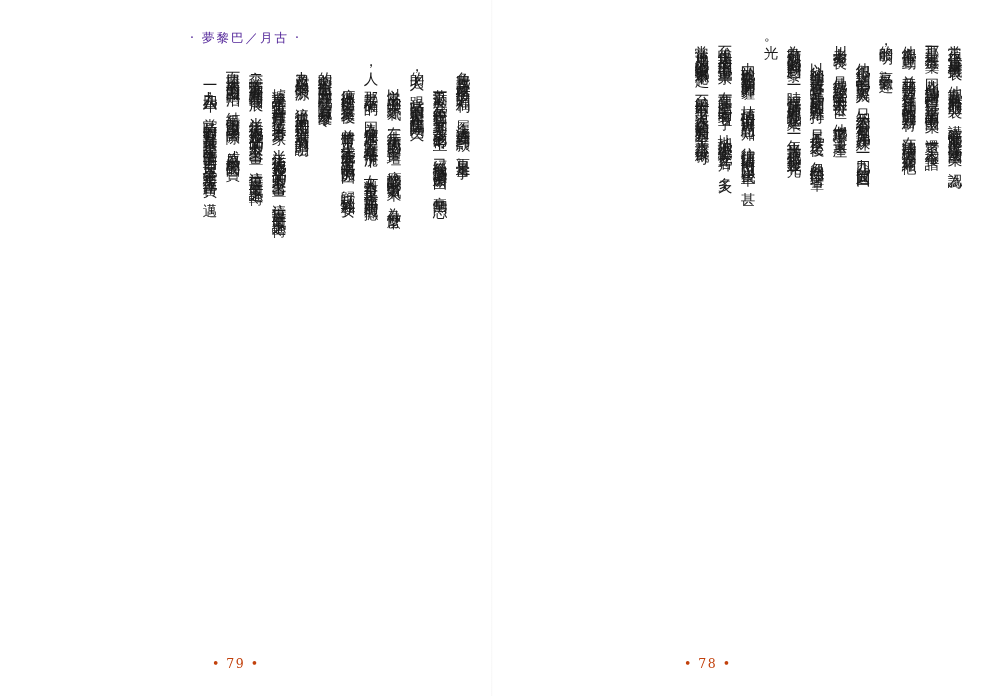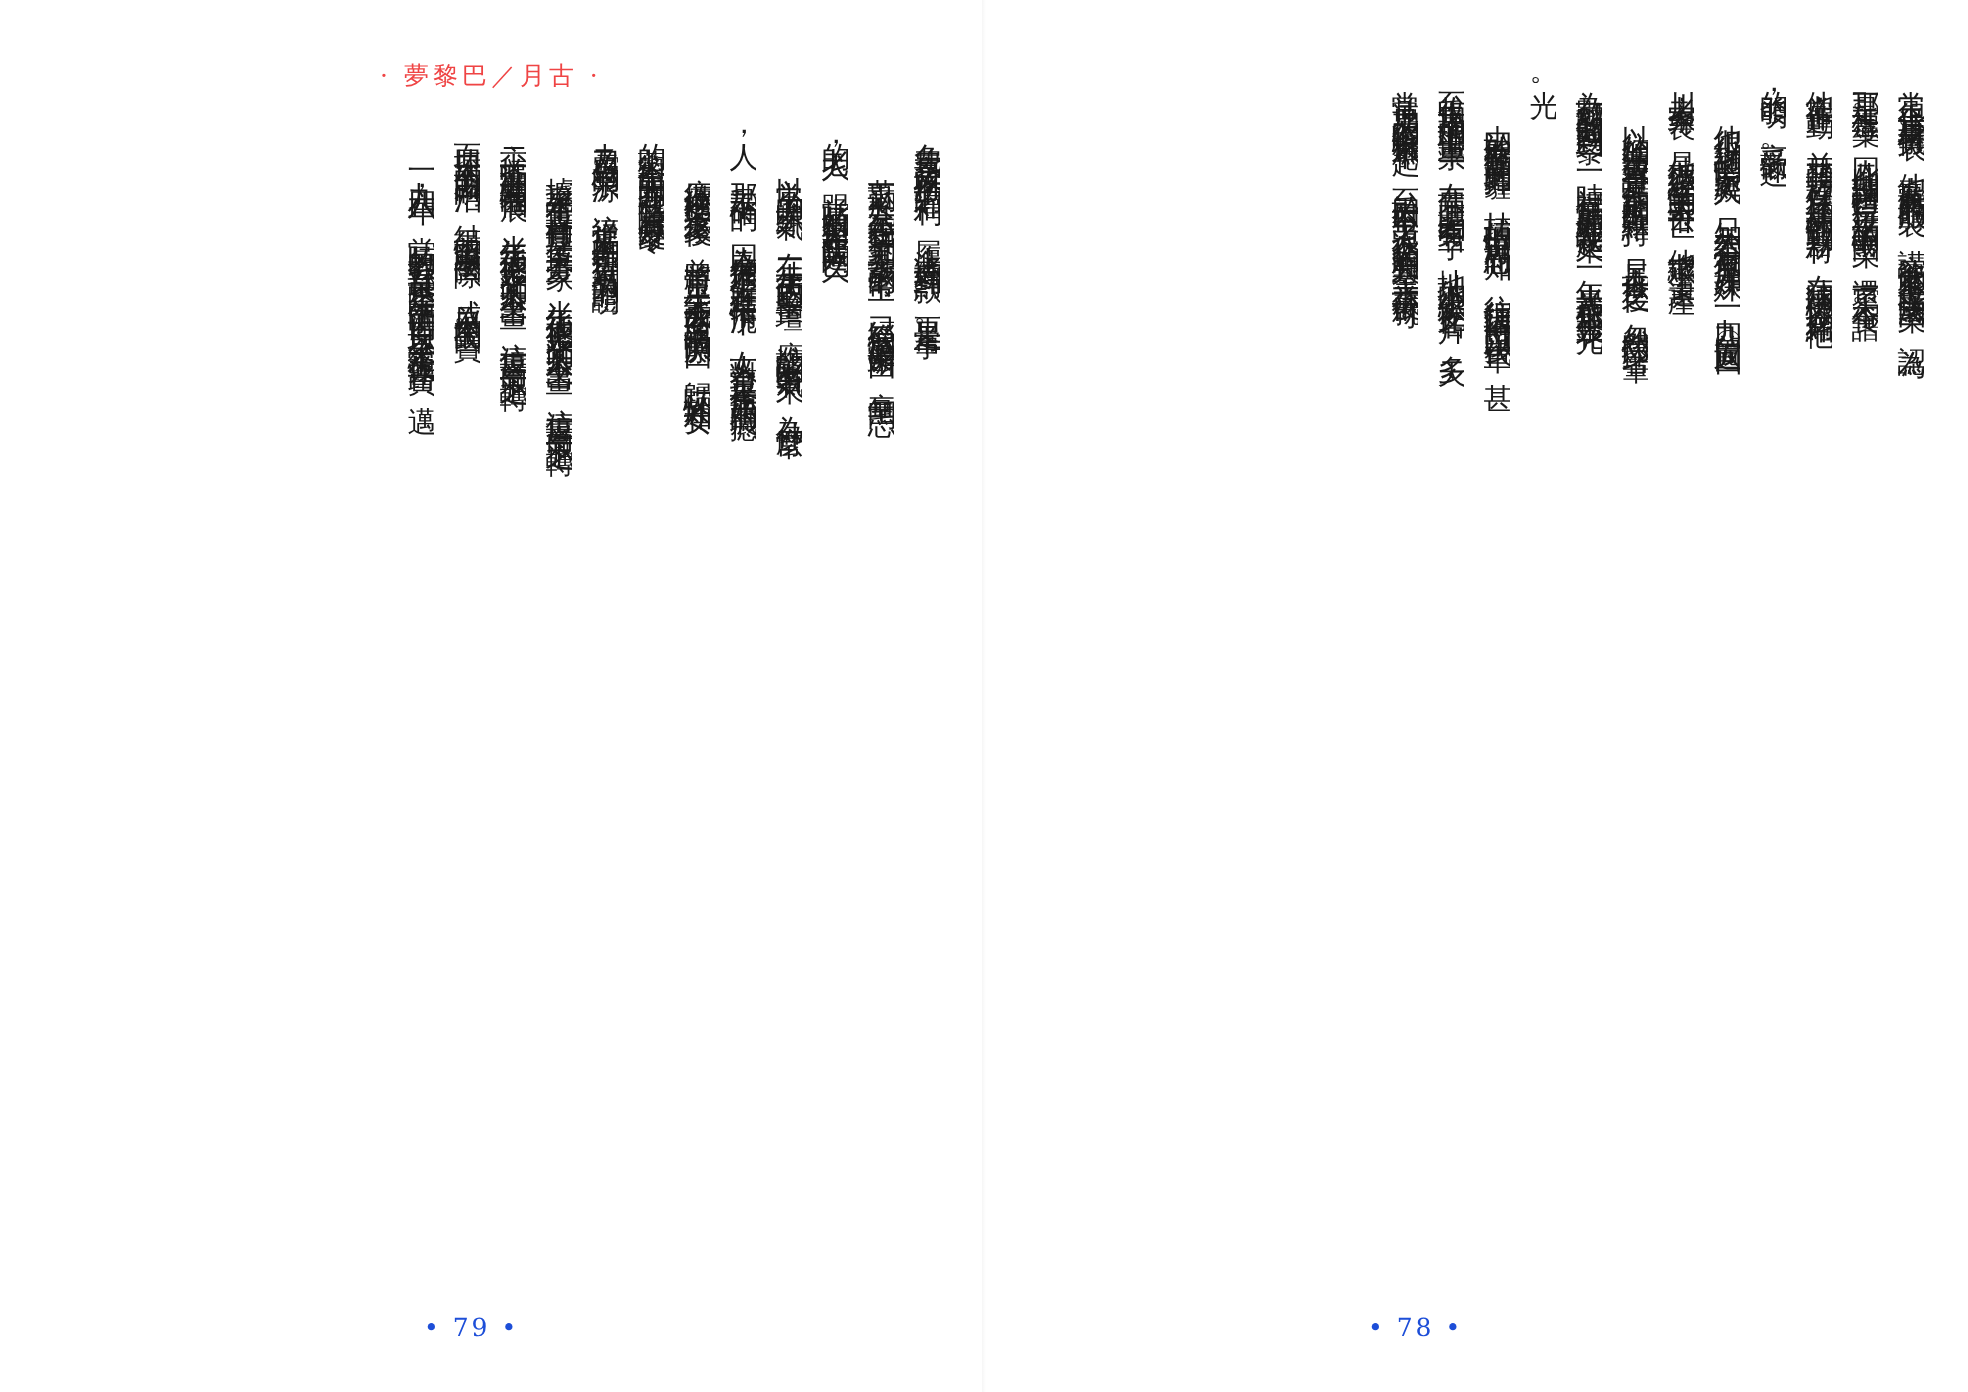--- a/index.html
+++ b/index.html
@@ -34,21 +34,21 @@
   .page-header {
     height: 26px;
     position: relative;
     display: flex;
     justify-content: center;
     align-items: flex-start;
   }
   .running-title {
     font-size: 12.5px;
     letter-spacing: 2px;
-    color: #ef4444;
+    color: #4c1d95;
     white-space: nowrap;
     font-family: "DejaVu Serif", "Liberation Serif", serif;
   }
   .page.left .page-header { justify-content: flex-start; padding-left: 168px; }
   .page.right .page-header { justify-content: flex-start; padding-left: 144px; }
 
   
   .body-area {
     flex: 1 1 auto;
     position: relative;
@@ -81,21 +81,21 @@
     display: flex;
     align-items: center;
     justify-content: center;
     position: relative;
   }
   .page.left .footer { justify-content: flex-start; padding-left: 190px; }
   .page.right .footer { justify-content: flex-start; padding-left: 170px; margin-top: 13px; }
   .folio {
     font-size: 12.5px;
     letter-spacing: 1.5px;
-    color: #1d4ed8;
+    color: #c2410c;
     font-family: "DejaVu Serif", "Liberation Serif", serif;
   }
   .gutter {
     position: absolute;
     left: 491px;
     top: 0;
     width: 2px;
     height: 696px;
     background: linear-gradient(to right, rgba(0,0,0,0.035), rgba(0,0,0,0.0));
     pointer-events: none;

